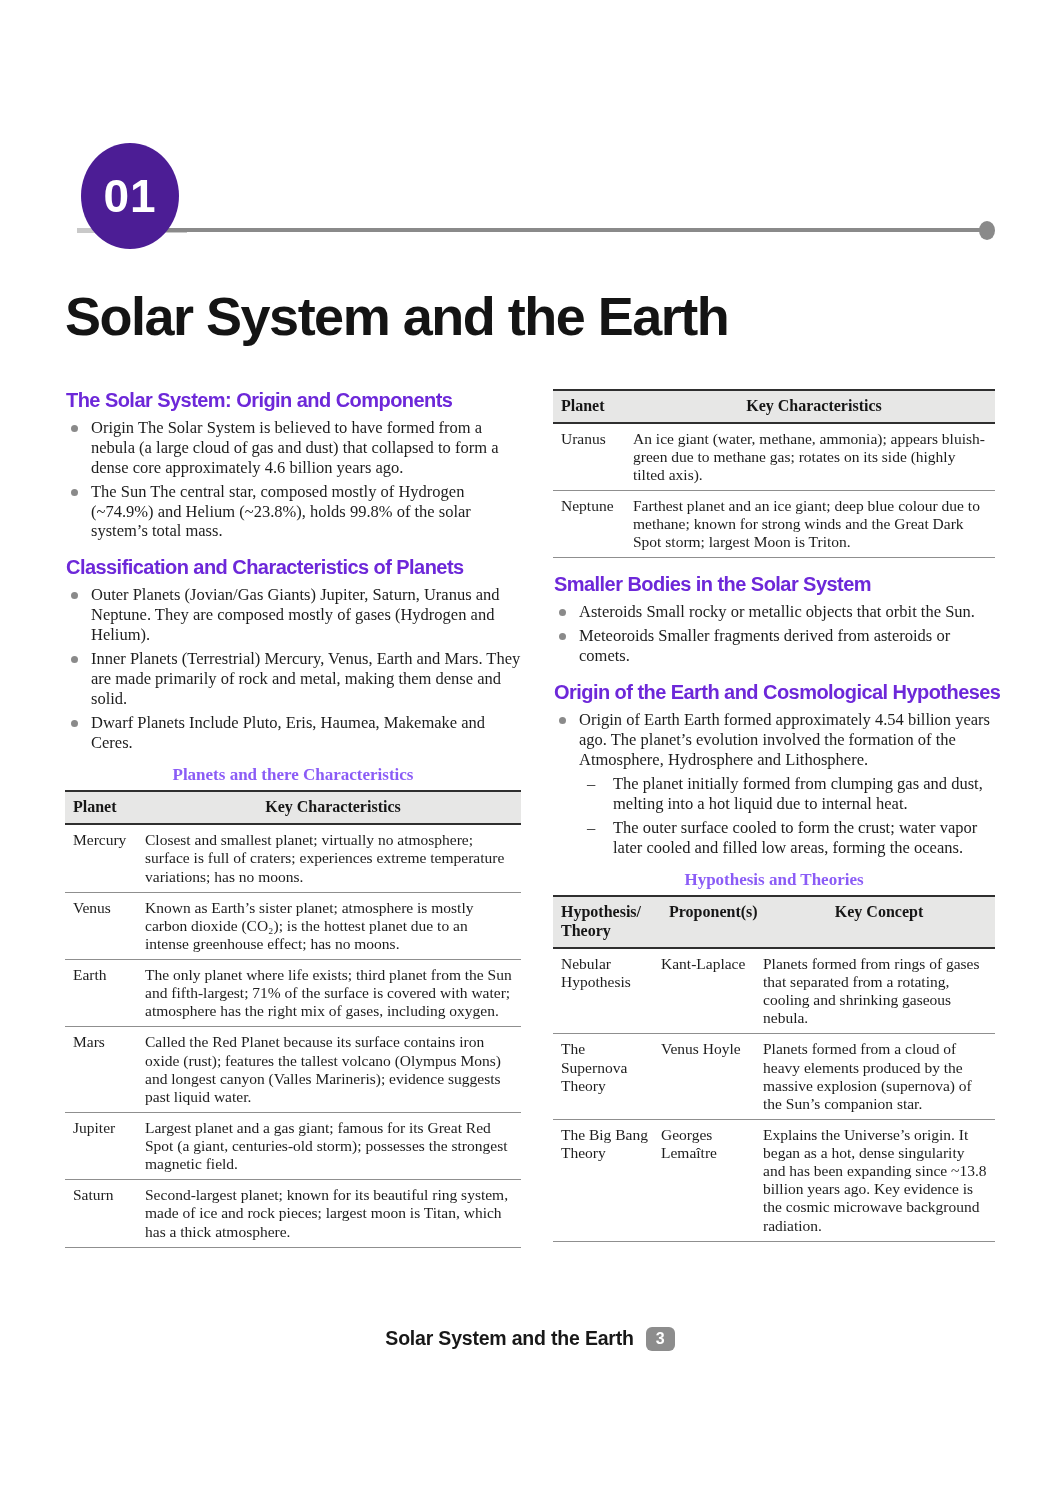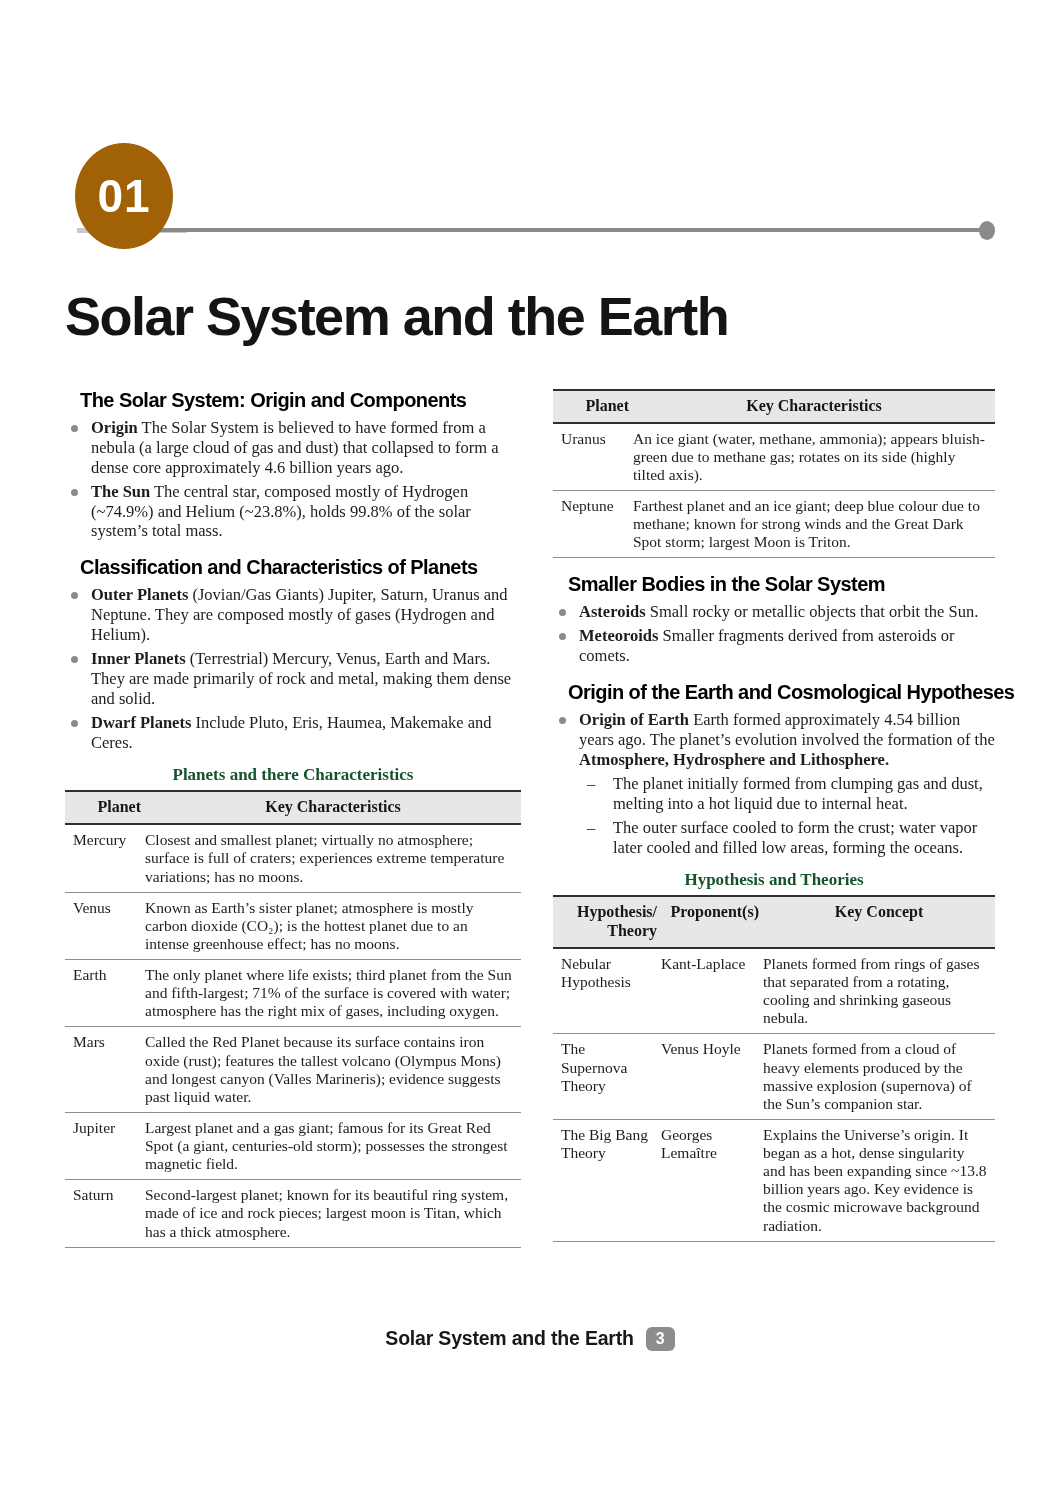--- a/index.html
+++ b/index.html
@@ -7,53 +7,53 @@
     position:relative; width:1060px; height:1500px; background:#fff;
     padding:0 65px; box-sizing:border-box; overflow:hidden;
     color:#1d1d1d;
   }
   
   .chapter-head { position:relative; height:112px; margin-top:143px; }
   .head-rule-light { position:absolute; left:12px; top:85px; width:110px; height:5px; background:#c9c9c9; z-index:0; }
   .head-rule { position:absolute; left:38px; right:8px; top:85px; height:4px; background:#8a8a8a; border-radius:2px; z-index:1; }
   .head-dot { position:absolute; right:0; top:78px; width:16px; height:19px; border-radius:50%; background:#8a8a8a; z-index:1; }
   .chapter-badge {
-    position:absolute; left:10px; top:0; width:98px; height:106px; border-radius:50%;
-    background:#a16207; display:flex; align-items:center; justify-content:center; z-index:2;
+    position:absolute; left:16px; top:0; width:98px; height:106px; border-radius:50%;
+    background:#4c1d95; display:flex; align-items:center; justify-content:center; z-index:2;
   }
   .chapter-badge span { font:700 46px/1 "Liberation Sans", sans-serif; color:#fff; letter-spacing:1px; }
   
   h1 {
     font:700 54px/1.05 "Liberation Sans", sans-serif; letter-spacing:-1.5px;
     color:#141414; margin:33px 0 0 0;
   }
   
   .columns { display:flex; gap:32px; margin-top:44px; }
   .col-left { width:456px; flex:none; }
   .col-right { flex:1; min-width:0; }
   h2 {
     font:700 20px/1.15 "Liberation Sans", sans-serif; letter-spacing:-0.55px;
-    color:#000000; margin:15px 0 6px 15px; white-space:nowrap;
+    color:#6d28d9; margin:15px 0 6px 1px; white-space:nowrap;
   }
   .col-left section:first-child h2 { margin-top:0; }
   p.bt { font:16.5px/1.21 "Liberation Serif","DejaVu Serif",serif; color:#1d1d1d; margin:0; }
-  p.bt b { font-weight:700;text-align:right; }
+  p.bt b { font-weight:400;text-align:right; }
   .bullet { position:relative; padding-left:26px; margin:1px 0 4px 0; }
   .bullet .dot { position:absolute; left:6px; top:7px; width:7px; height:7px; border-radius:50%; background:#8a8a8a; }
   .subitem { position:relative; padding-left:60px; margin:3px 0 4px 0; }
   .subitem .dash { position:absolute; left:34px; top:0; font:16.5px/1.21 "Liberation Serif",serif; color:#2a2a2a; }
   
-  .caption { font:700 17px/1.2 "Liberation Serif","DejaVu Serif",serif; color:#14532d; text-align:center; margin:12px 0 5px 0; }
+  .caption { font:700 17px/1.2 "Liberation Serif","DejaVu Serif",serif; color:#8b5cf6; text-align:center; margin:12px 0 5px 0; }
   table { width:100%; border-collapse:collapse; border-top:2.5px solid #2f2f2f; }
   thead th {
     background:#e7e7e6; border-bottom:2.5px solid #2f2f2f;
     font:700 16px/1.18 "Liberation Serif","DejaVu Serif",serif; color:#161616;
     padding:6px 4px; vertical-align:top;
   }
-  .th-left { text-align:right; padding-left:8px; }
+  .th-left { text-align:left; padding-left:8px; }
   .th-center { text-align:center; }
   tbody td {
     border-bottom:1.3px solid #8f8f8f;
     font:15.5px/1.17 "Liberation Serif","DejaVu Serif",serif; color:#1d1d1d;
     padding:6px 6px 6px 0; vertical-align:top;
   }
   tbody td.name { padding-left:8px; }
   col.c-planet { width:80px; }
   col.c-hyp1 { width:108px; }
   col.c-hyp2 { width:102px; }

